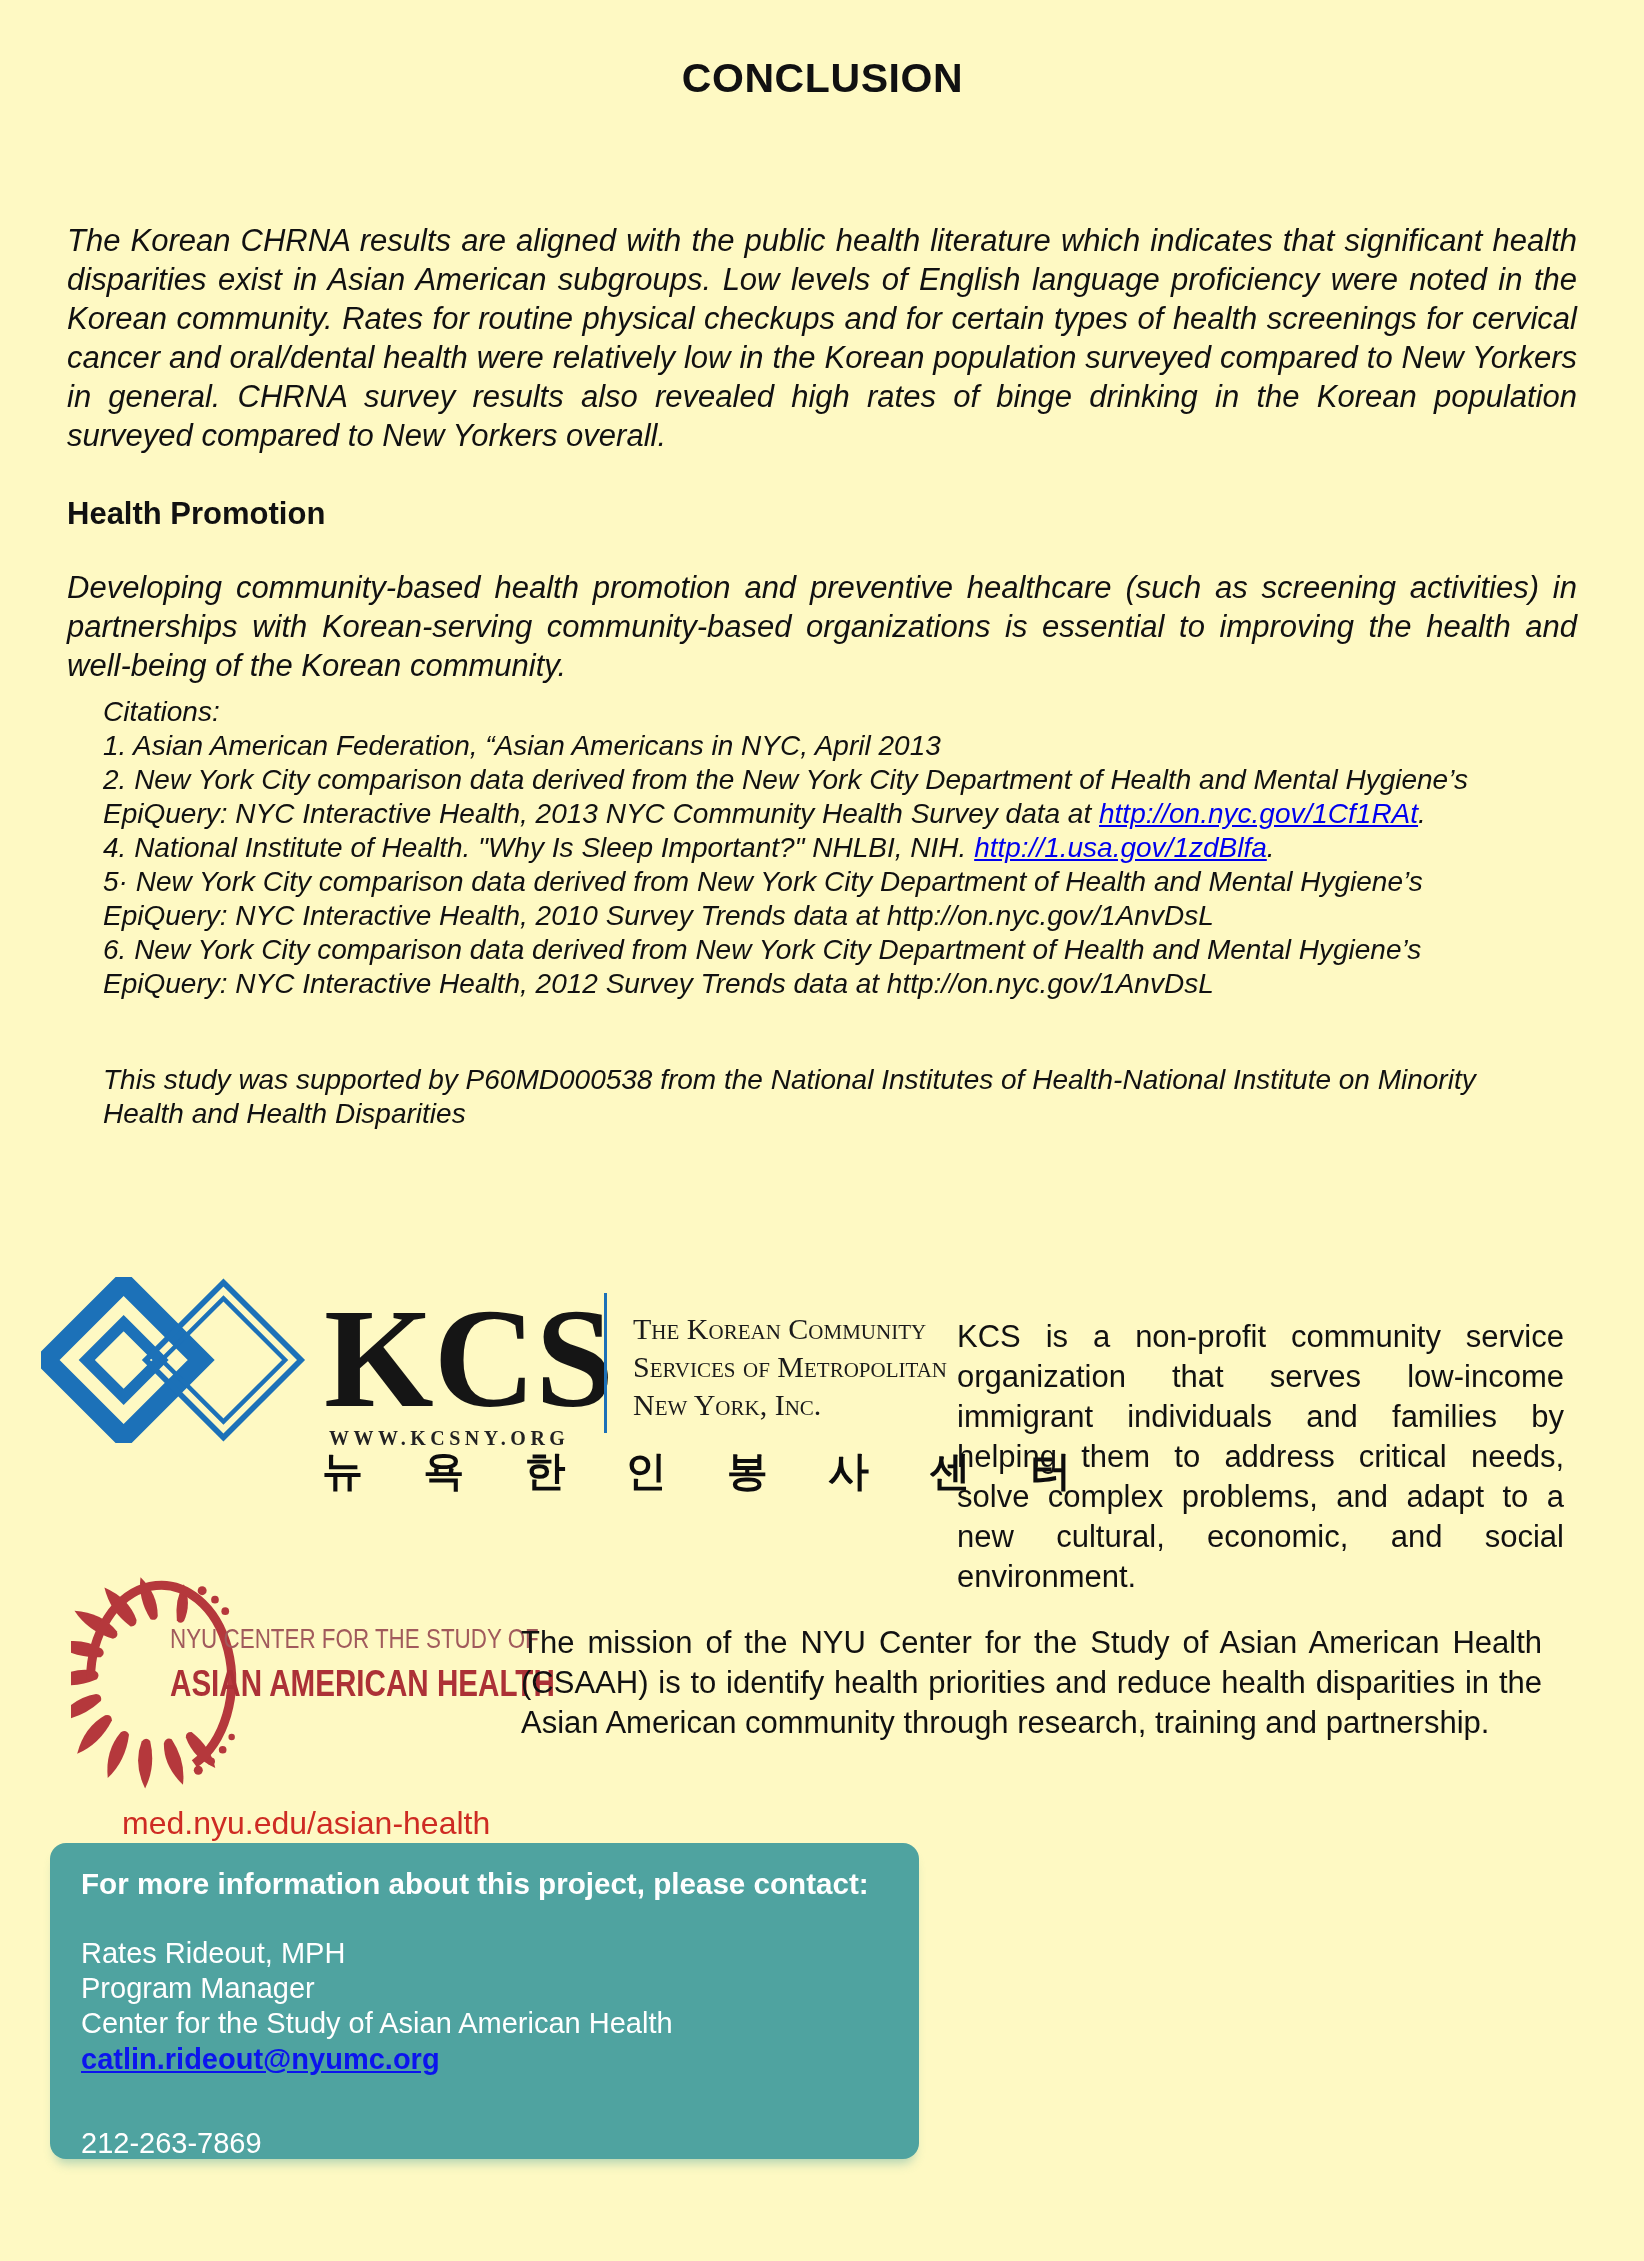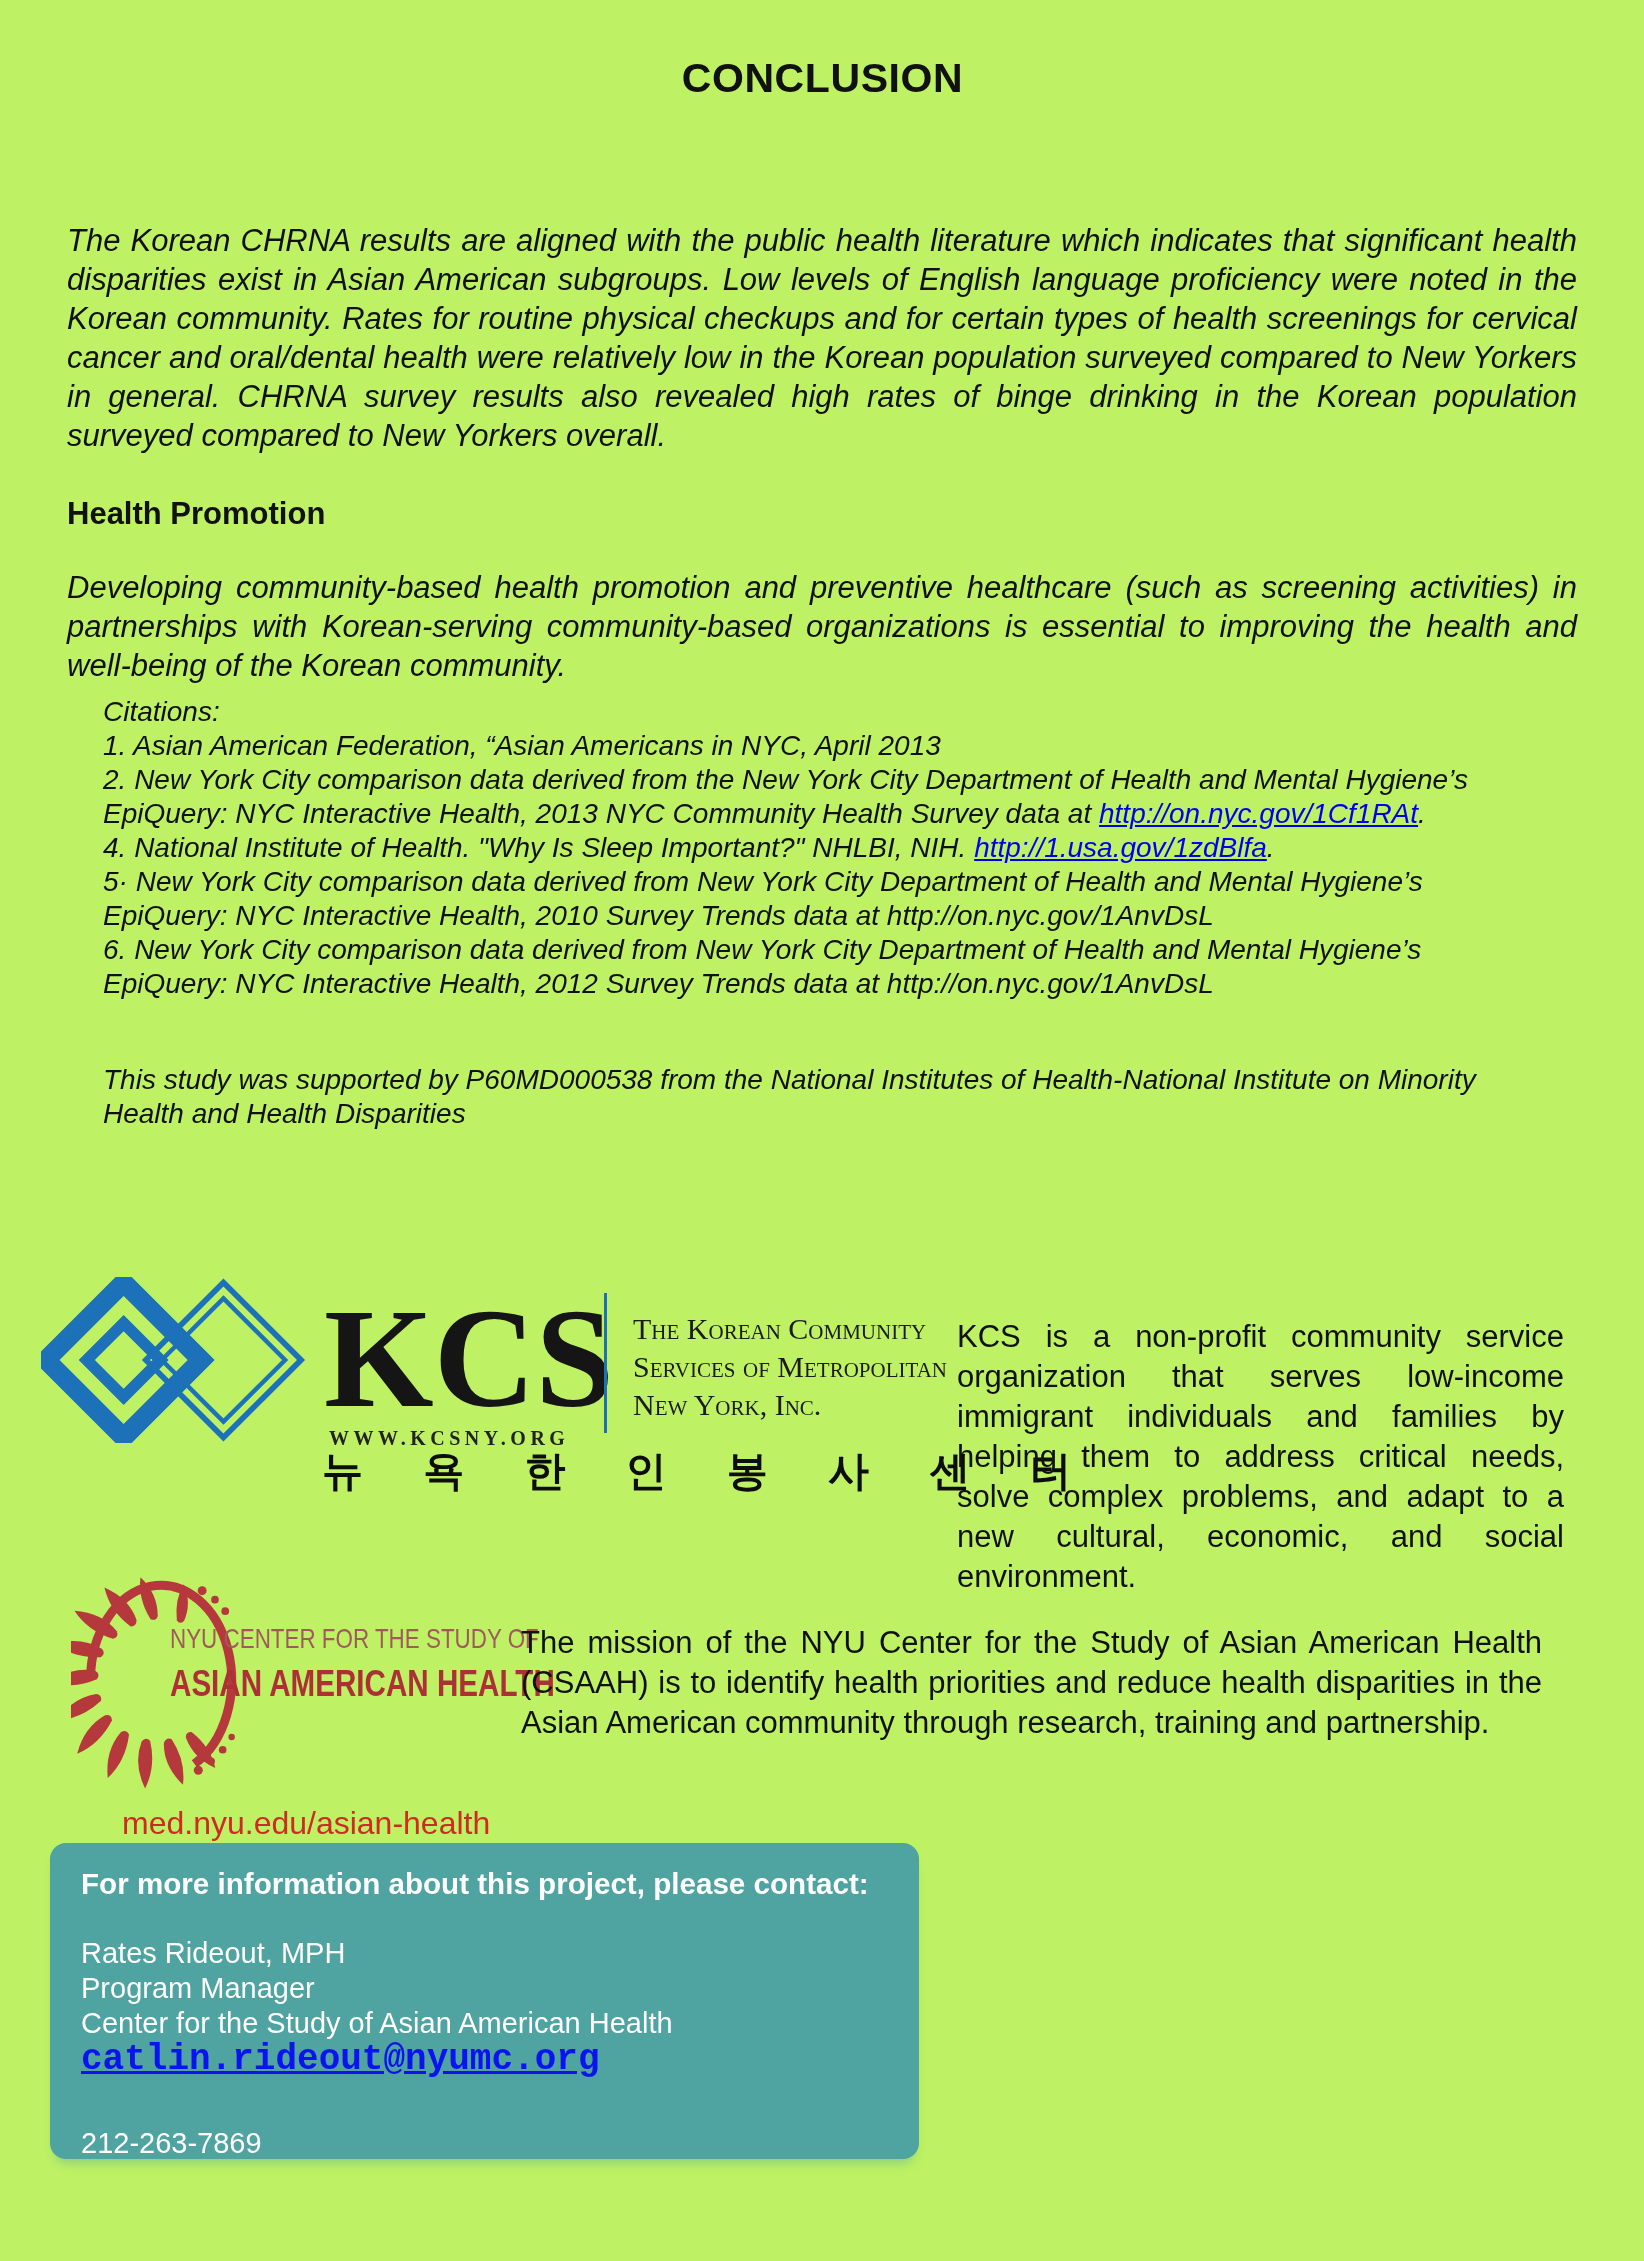--- a/index.html
+++ b/index.html
@@ -1,19 +1,19 @@
 <!DOCTYPE html>
 <html style="font-size:10.3px"><head>
 <meta charset="utf-8">
 <style>
   html,body{margin:0;padding:0;background:#ffffff;}
   .page{
     position:relative;
     width:1645px;height:2261px;
-    background:#bef264;
+    background:#fef9c3;
     font-family:"Liberation Sans", sans-serif;
     color:#111111;
     overflow:hidden;
   }
   .abs{position:absolute;}
   
   .title{
     top:55px;left:0;width:1645px;
     text-align:center;
     font-size:41px;font-weight:bold;letter-spacing:0.6px;
@@ -98,24 +98,23 @@
     color:#ffffff;
     box-shadow:0 9px 10.3px -5.1px rgba(79,163,160,0.45);
   }
   .contact-head{
     font-size:29.6px;font-weight:bold;line-height:35px;
     width:807px;
   }
   .contact-spacer{height:35px;}
   .contact-line{font-size:29px;line-height:35px;}
   .contact-email{
-    font-size:36px;line-height:37px;font-weight:bold;
+    font-size:29px;line-height:37px;font-weight:bold;
     color:#0B14EE;text-decoration:underline;cursor:pointer;
     display:inline-block;
-    font-family:Liberation Mono, monospace;
   }
   .contact-phone{font-size:29px;line-height:35px;margin-top:48px;}
 </style>
 </head>
 <body>
 
 <div class="page">
 
   <div class="abs title">CONCLUSION</div>
 

